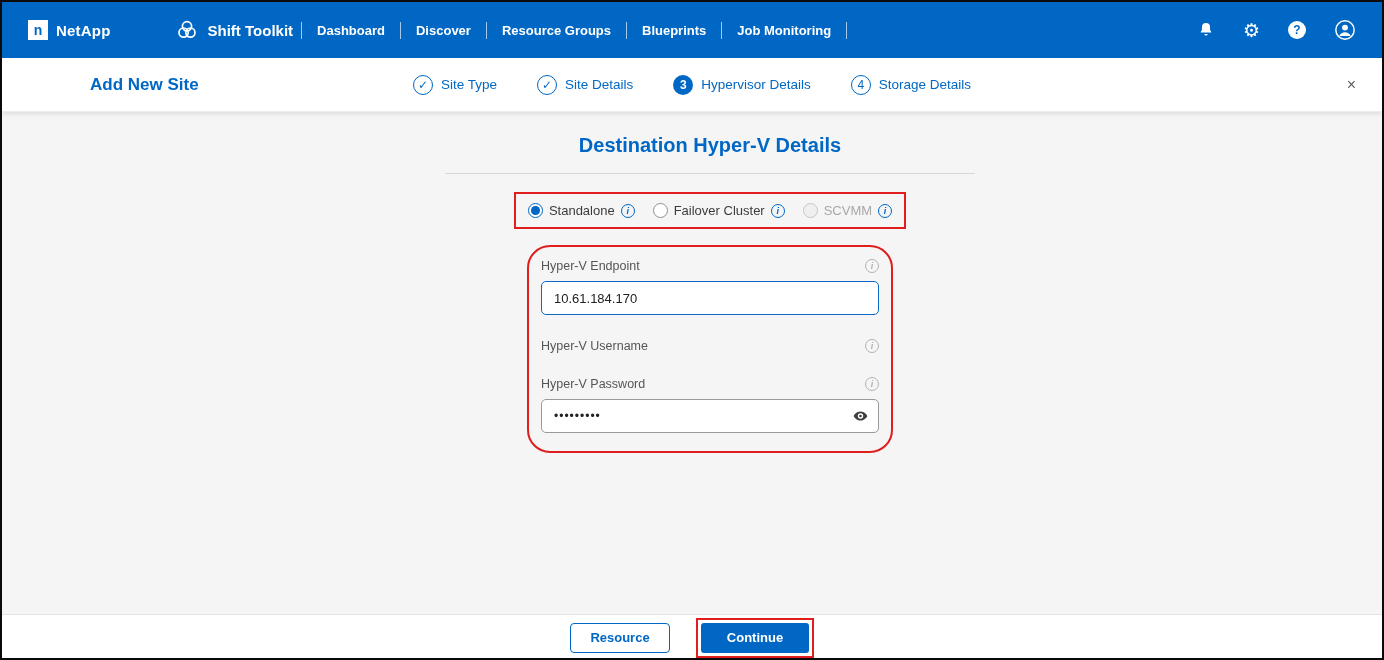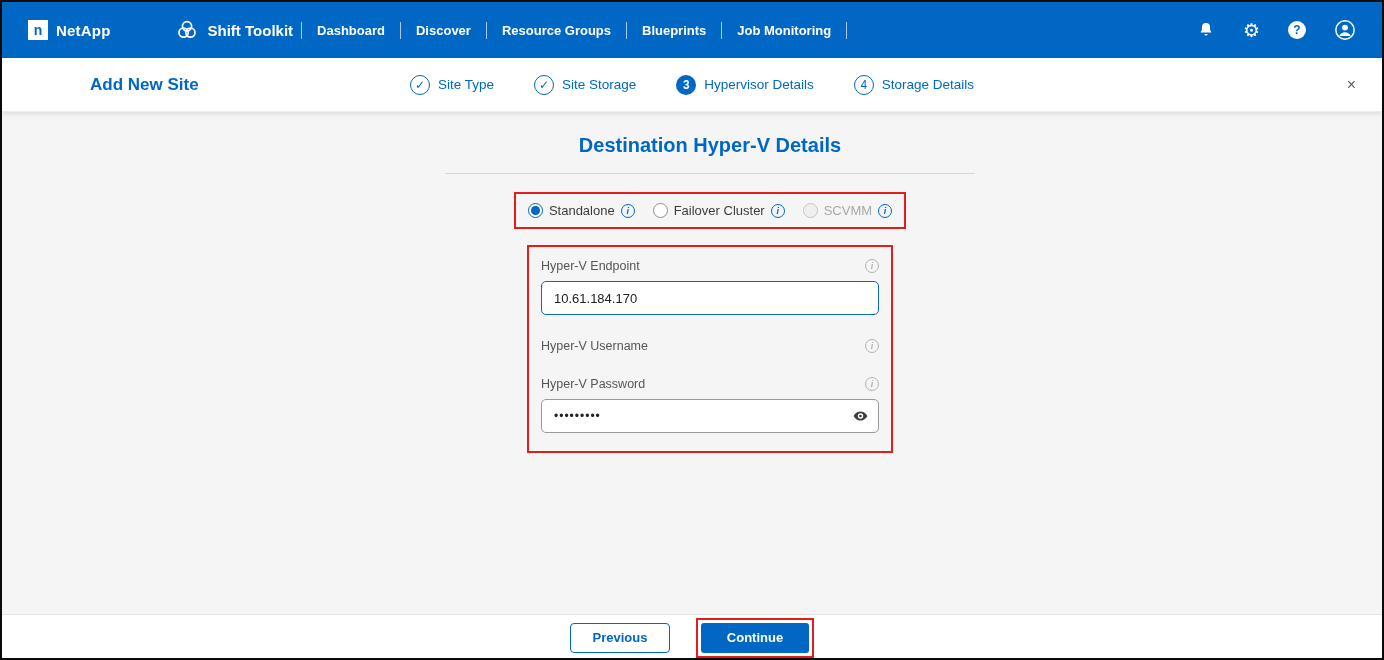--- a/index.html
+++ b/index.html
@@ -110,20 +110,21 @@
     width: 14px; height: 14px; border-radius: 50%;
     display: inline-flex; align-items: center; justify-content: center;
     font-size: 9px; font-weight: bold; font-style: italic; cursor: pointer;
   }
   .info-blue { border: 1.3px solid #0067C5; color: #0067C5; }
   .info-gray { border: 1.3px solid #b3b3b3; color: #b3b3b3; }
 
   .fields-box {
     width: 366px; margin: 16px auto 0; padding: 12px 12px 16px; text-align: left;
     background: transparent;
+    border-radius: 23px;
   }
   .field { margin-bottom: 24px; }
   .field:last-child { margin-bottom: 2px; }
   .field-head { display: flex; align-items: center; justify-content: space-between; margin-bottom: 8px; }
   .field-label { font-size: 12.5px; color: #565656; }
   .input-wrap { position: relative; }
   .field input {
     width: 100%; height: 34px; border: 1px solid #9a9a9a; border-radius: 5px;
     padding: 0 12px; font-size: 13px; color: #222; background: #fff;
     font-family: "Liberation Sans", "DejaVu Sans", sans-serif; outline: none;
@@ -216,21 +217,21 @@
   <div class="wizard-bar">
     <div class="wizard-title">Add New Site</div>
 
     <div class="steps">
       <div class="step done">
         <span class="step-circle">✓</span>
         <span class="step-label">Site Type</span>
       </div>
       <div class="step done">
         <span class="step-circle">✓</span>
-        <span class="step-label">Site Storage</span>
+        <span class="step-label">Site Details</span>
       </div>
       <div class="step active">
         <span class="step-circle">3</span>
         <span class="step-label">Hypervisor Details</span>
       </div>
       <div class="step upcoming">
         <span class="step-circle">4</span>
         <span class="step-label">Storage Details</span>
       </div>
     </div>
@@ -292,19 +293,19 @@
               <circle cx="12" cy="12" r="1.9" fill="#3f3f3f"></circle>
             </svg>
           </span>
         </div>
       </div>
 
     </div>
   </main>
 
   <footer class="footer">
-    <button class="btn-prev">Previous</button>
+    <button class="btn-prev">Resource</button>
     <div class="red-wrap red-outline">
       <button class="btn-continue">Continue</button>
     </div>
   </footer>
 
 </div>
 
 </body></html>

